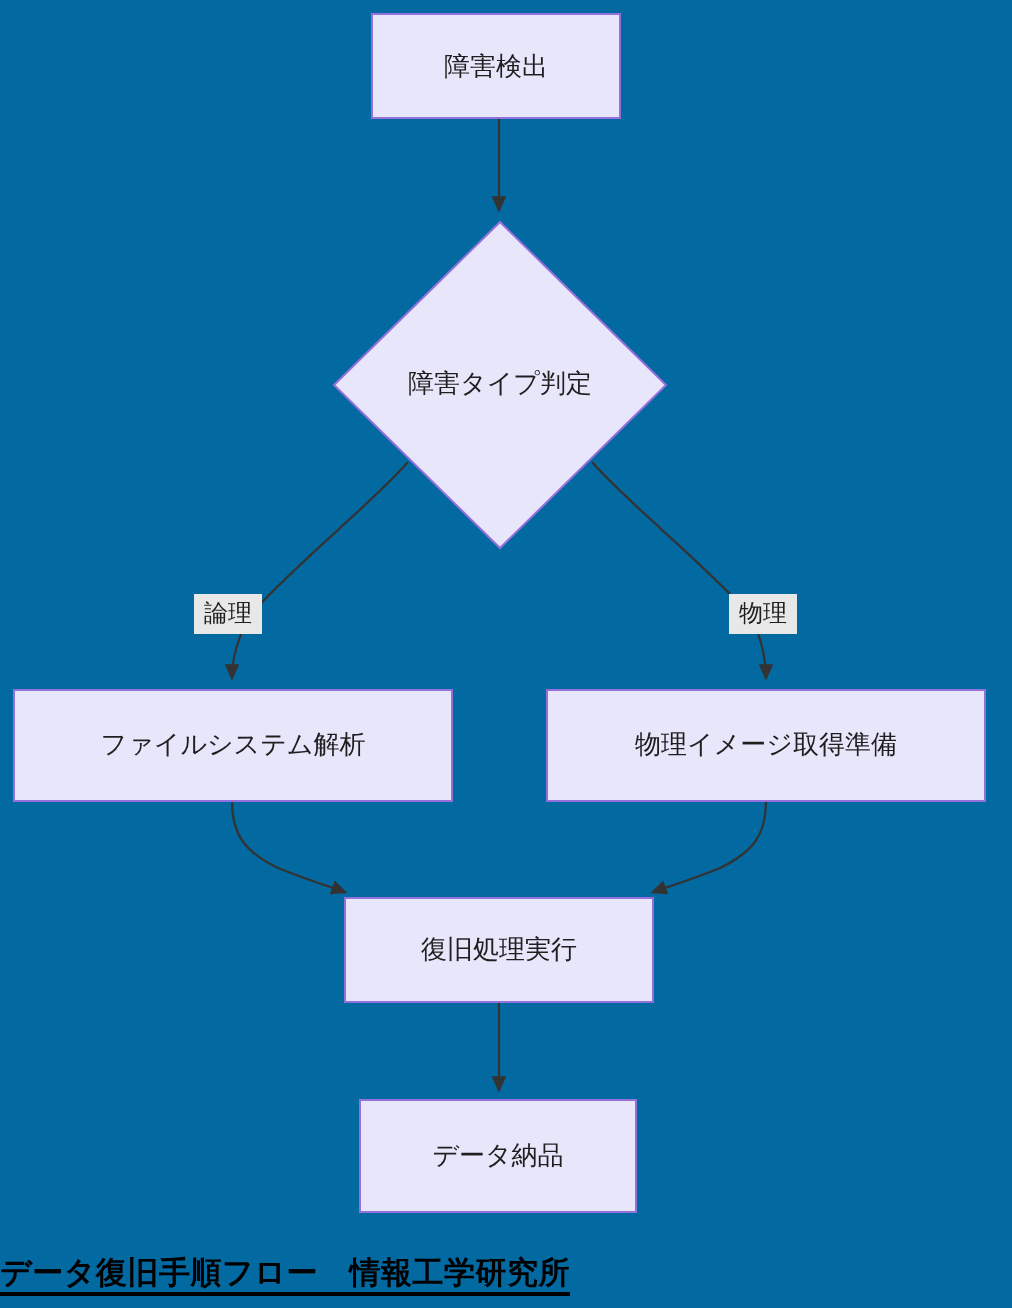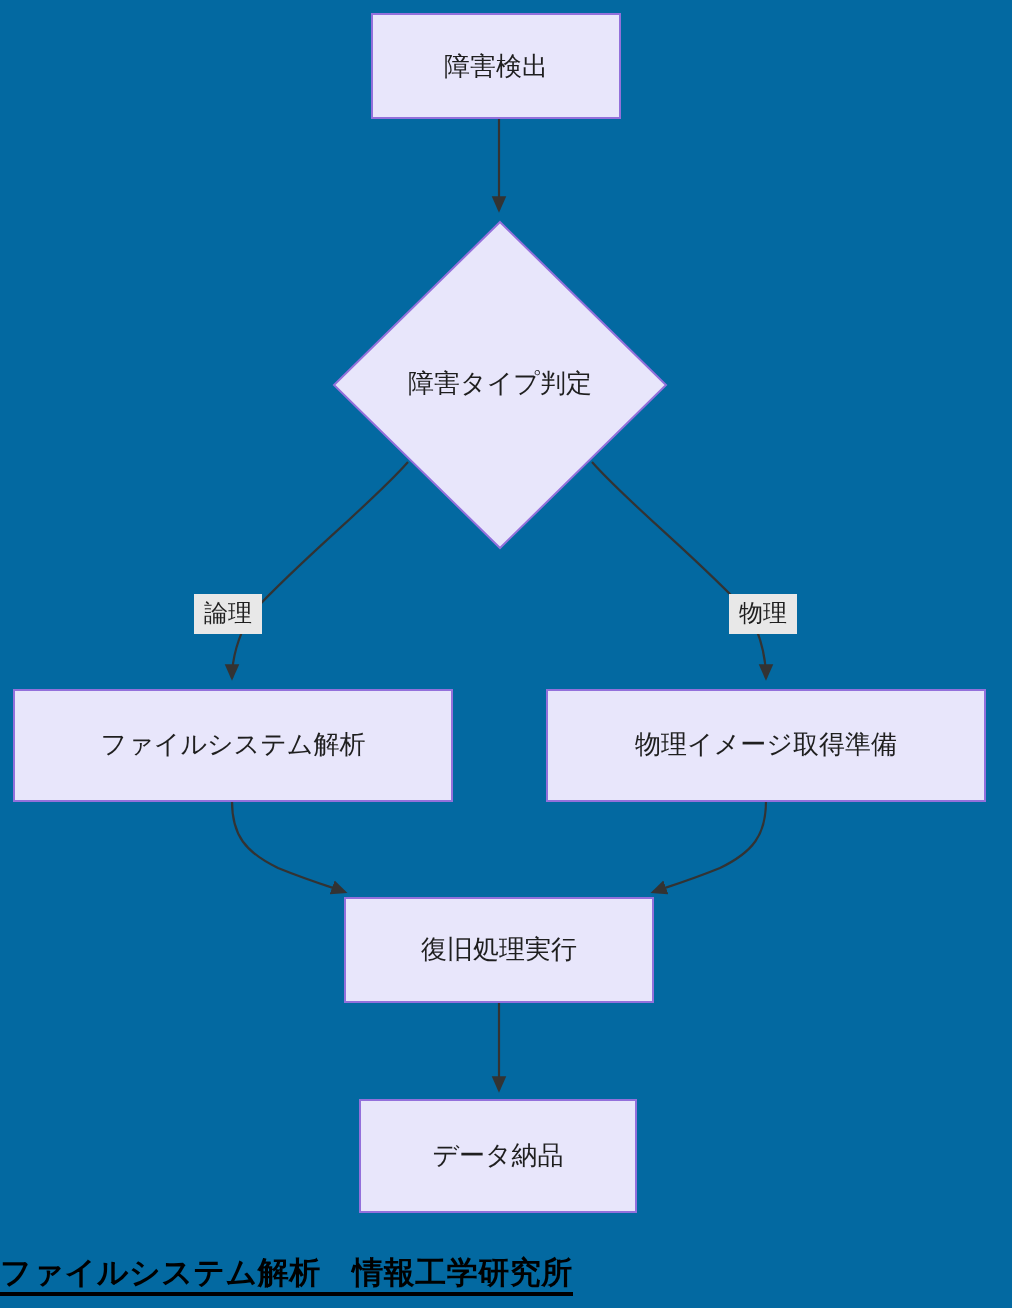--- a/index.html
+++ b/index.html
@@ -131,15 +131,15 @@
       <rect class="edge-label-bg" x="194" y="594" width="68" height="40"></rect>
       <text class="edge-label-text" x="228" y="615">論理</text>
     </g>
 
     <g>
       <rect class="edge-label-bg" x="729" y="594" width="68" height="40"></rect>
       <text class="edge-label-text" x="763" y="615">物理</text>
     </g>
   </svg>
 
-  <div class="caption">ファイルシステム解析　情報工学研究所</div>
+  <div class="caption">データ復旧手順フロー　情報工学研究所</div>
 
 </div>
 
 </body></html>

